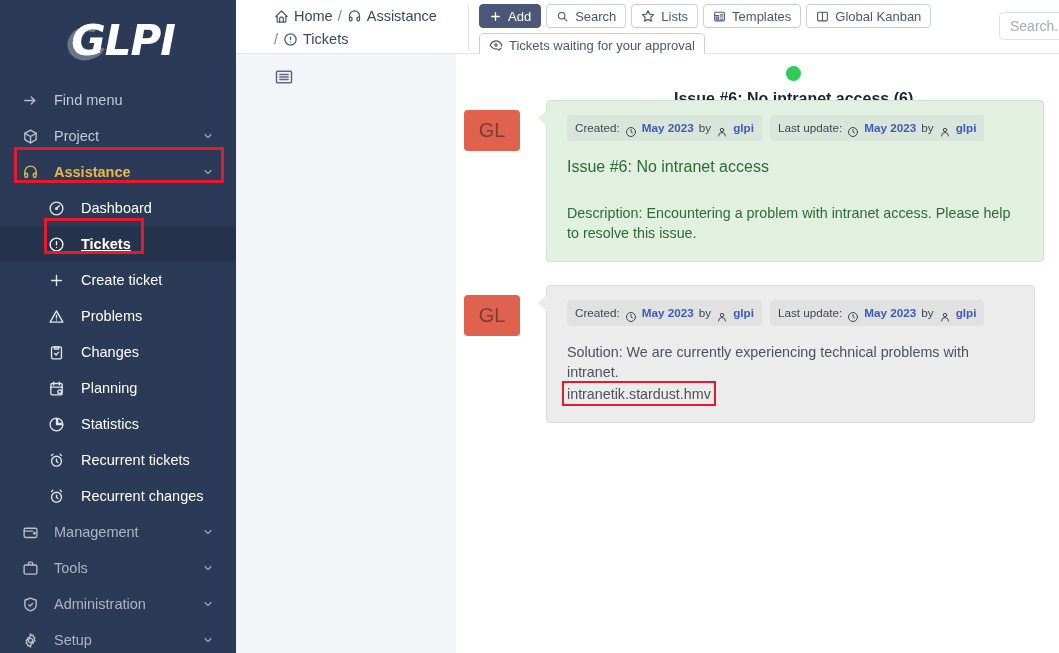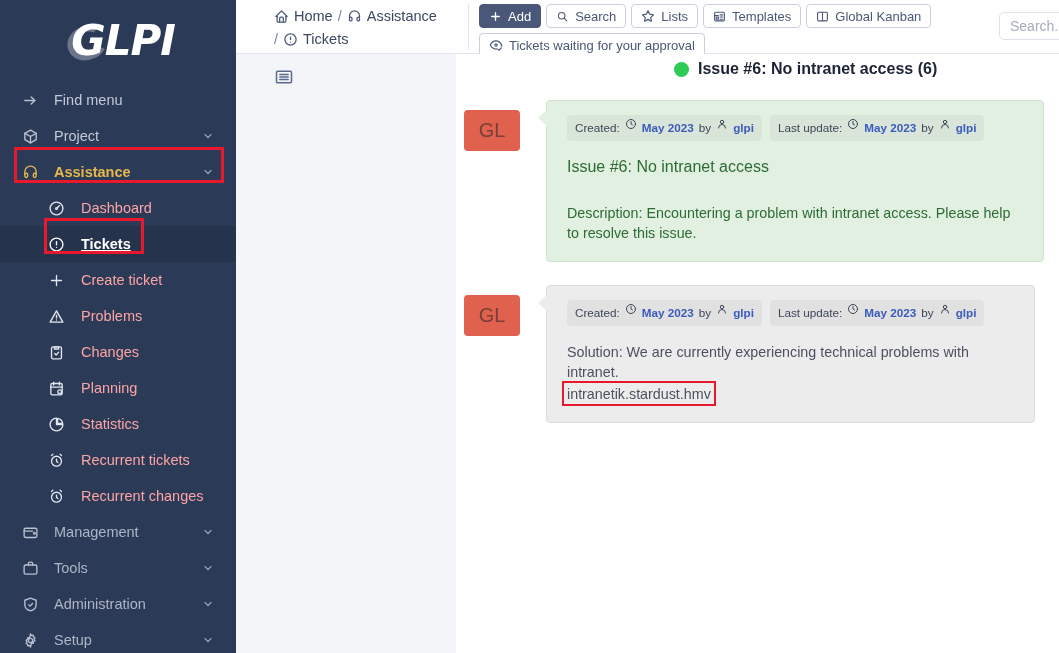--- a/index.html
+++ b/index.html
@@ -53,21 +53,21 @@
     width: 22px; flex: 0 0 22px;
     display: flex; align-items: center; justify-content: flex-start;
     margin-right: 10px;
     color: #c3c9d6;
   }
   .nav-item .chev {
     position: absolute; right: 22px; top: 50%;
     transform: translateY(-50%);
     color: #9aa3b5;
   }
-  .nav-item.sub { padding-left: 48px; color: #fca5a5; }
+  .nav-item.sub { padding-left: 48px; color: #ffffff; }
   .nav-item.sub .ico { margin-right: 11px; }
   .nav-item.group-open {
     background: #2b3a57;
     color: #e8b84b; font-weight: 700;
   }
   .nav-item.group-open .ico { color: #e8b84b; }
   .nav-item.active-sub {
     background: #26334d;
     color: #ffffff; font-weight: 700;
   }
@@ -157,24 +157,25 @@
     position: relative;
     height: 46px;
     display: flex; align-items: center;
   }
   .layout-icon {
     position: absolute; left: 38px; top: 13px;
     width: 20px; height: 20px;
     color: #5a6a8c;
   }
   .ticket-title {
-    position: absolute; left: 438px; top: 6px;
+    position: absolute; left: 438px; top: 12px;
     display: flex; align-items: center; gap: 9px;
     font-size: 16px; font-weight: 700; color: #1b2335;
     white-space: nowrap;
+    flex-direction: column;
   }
   .status-dot {
     width: 15px; height: 15px; border-radius: 50%;
     background: #2ecc56; display: inline-block;
     flex: 0 0 15px;
   }
 
   .body-row { display: flex; padding-left: 20px; }
 
   
@@ -251,21 +252,21 @@
   .bubble.green::before { border-right: 10px solid #e2f0e2; }
   .bubble.grey {
     background: #ececec;
     border: 1px solid #dcdcdc;
     color: #4c5160;
   }
   .bubble.grey::before { border-right: 10px solid #ececec; }
 
   .meta-row { display: flex; gap: 8px; margin-bottom: 16px; }
   .meta-chip {
-    display: inline-flex; align-items: flex-start; gap: 5px;
+    display: inline-flex; align-items: flex-end; gap: 5px;
     background: rgba(0,0,0,0.045);
     border-radius: 4px;
     padding: 3px 8px;
     font-size: 11.7px;
     color: #3d4658;
     white-space: nowrap;
   }
   .meta-chip .lnk { color: #3b5bbd; font-weight: 700; }
   .meta-chip .lnk.date { font-weight: 700; }
   .msg-title {

